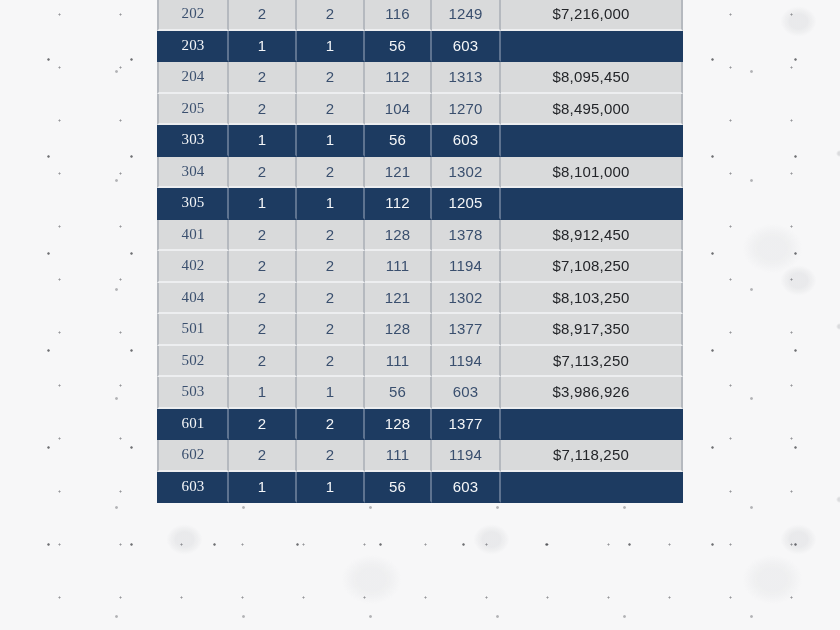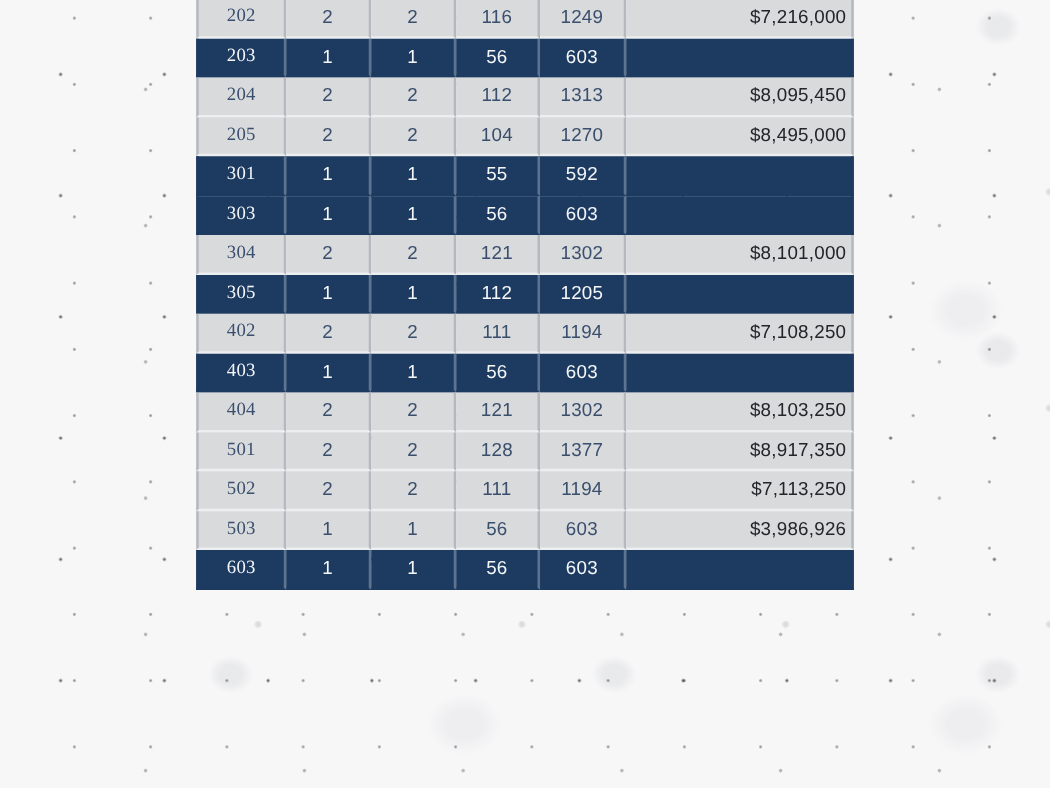--- a/index.html
+++ b/index.html
@@ -49,21 +49,20 @@
     border-right: 2px solid var(--col-divider, #b5b9bf);
     overflow: hidden;
     white-space: nowrap;
   }
   table.avail td:first-child {
     border-left: 2px solid var(--col-divider, #b5b9bf);
     font-family: Liberation Serif, serif;
   }
   table.avail td.price {
     color: var(--price-text, #232529);
-    text-align: right;
   }
   table.avail tr.dark td {
     background: var(--highlight-bg, #1d3b61);
     color: var(--highlight-text, #f4f6f8);
     border-bottom-color: var(--highlight-bg, #1d3b61);
     border-right-color: var(--highlight-divider, #5e7390);
   }
   table.avail tr.dark td:first-child {
     border-left-color: var(--highlight-bg, #1d3b61);
   }
@@ -111,28 +110,20 @@
   </tr>
         <tr>
     <td>205</td>
     <td>2</td>
     <td>2</td>
     <td>104</td>
     <td>1270</td>
     <td class="price">$8,495,000</td>
   </tr>
         <tr class="dark">
-    <td>301</td>
-    <td>1</td>
-    <td>1</td>
-    <td>55</td>
-    <td>592</td>
-    <td class="price"></td>
-  </tr>
-        <tr class="dark">
     <td>303</td>
     <td>1</td>
     <td>1</td>
     <td>56</td>
     <td>603</td>
     <td class="price"></td>
   </tr>
         <tr>
     <td>304</td>
     <td>2</td>
@@ -143,35 +134,35 @@
   </tr>
         <tr class="dark">
     <td>305</td>
     <td>1</td>
     <td>1</td>
     <td>112</td>
     <td>1205</td>
     <td class="price"></td>
   </tr>
         <tr>
+    <td>401</td>
+    <td>2</td>
+    <td>2</td>
+    <td>128</td>
+    <td>1378</td>
+    <td class="price">$8,912,450</td>
+  </tr>
+        <tr>
     <td>402</td>
     <td>2</td>
     <td>2</td>
     <td>111</td>
     <td>1194</td>
     <td class="price">$7,108,250</td>
   </tr>
-        <tr class="dark">
-    <td>403</td>
-    <td>1</td>
-    <td>1</td>
-    <td>56</td>
-    <td>603</td>
-    <td class="price"></td>
-  </tr>
         <tr>
     <td>404</td>
     <td>2</td>
     <td>2</td>
     <td>121</td>
     <td>1302</td>
     <td class="price">$8,103,250</td>
   </tr>
         <tr>
     <td>501</td>
@@ -189,20 +180,36 @@
     <td>1194</td>
     <td class="price">$7,113,250</td>
   </tr>
         <tr>
     <td>503</td>
     <td>1</td>
     <td>1</td>
     <td>56</td>
     <td>603</td>
     <td class="price">$3,986,926</td>
+  </tr>
+        <tr class="dark">
+    <td>601</td>
+    <td>2</td>
+    <td>2</td>
+    <td>128</td>
+    <td>1377</td>
+    <td class="price"></td>
+  </tr>
+        <tr>
+    <td>602</td>
+    <td>2</td>
+    <td>2</td>
+    <td>111</td>
+    <td>1194</td>
+    <td class="price">$7,118,250</td>
   </tr>
         <tr class="dark">
     <td>603</td>
     <td>1</td>
     <td>1</td>
     <td>56</td>
     <td>603</td>
     <td class="price"></td>
   </tr>
       </tbody>

